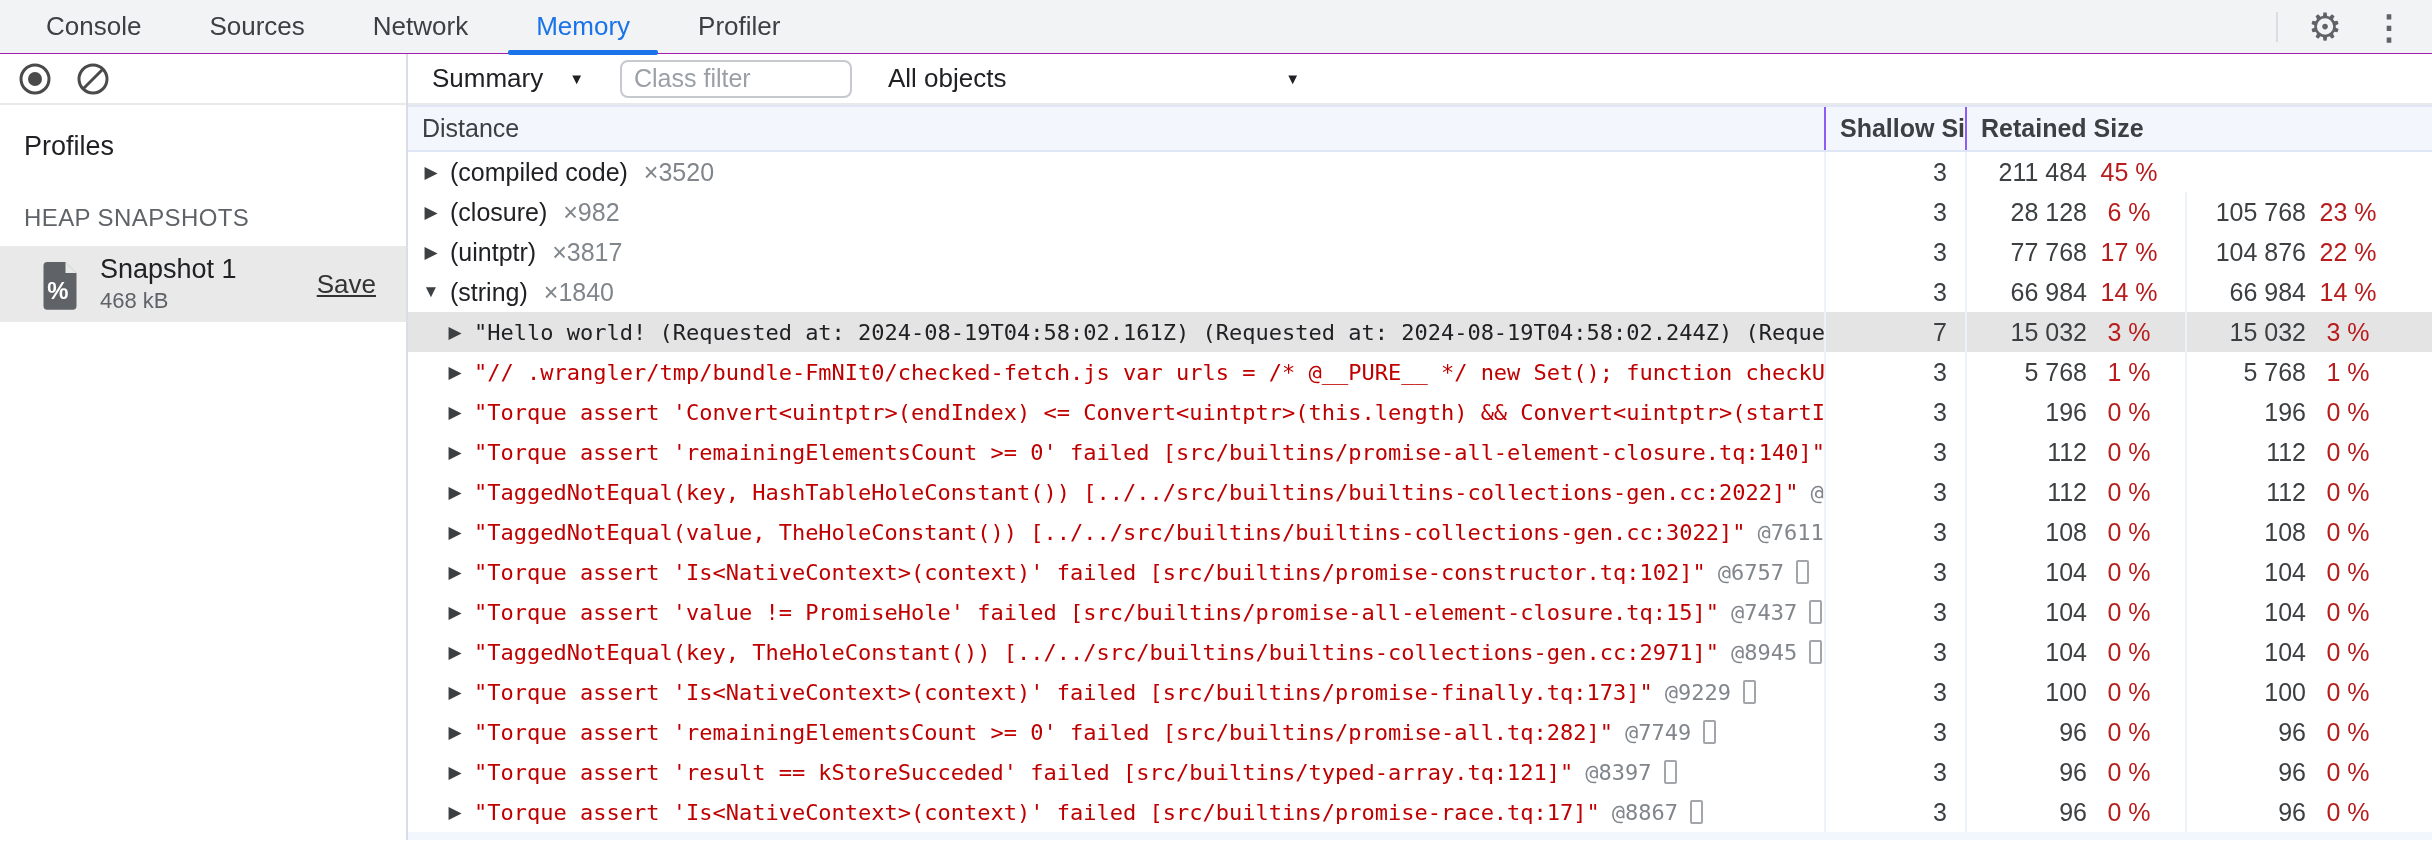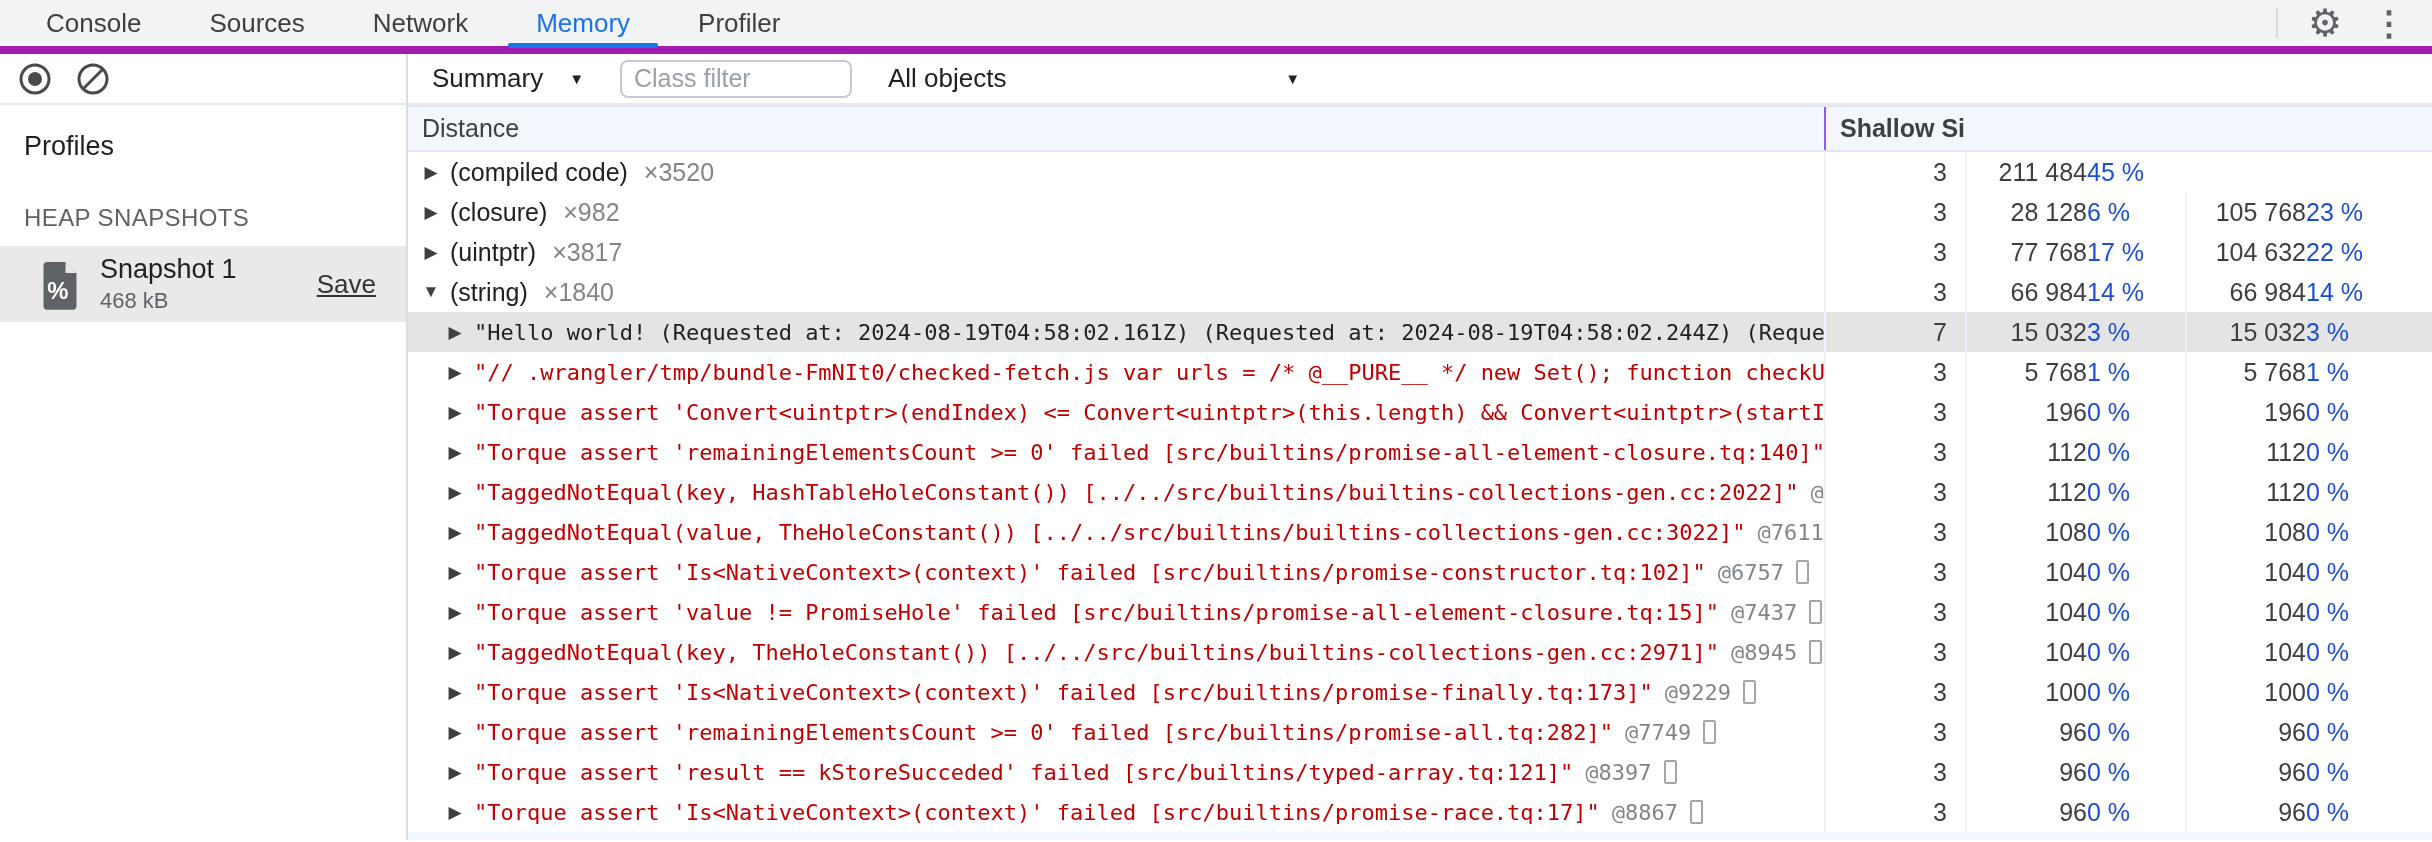--- a/index.html
+++ b/index.html
@@ -1,21 +1,21 @@
 <!DOCTYPE html>
 <html><head>
 <meta charset="utf-8">
 <style>
   * { margin:0; padding:0; box-sizing:border-box; }
   body { font-family:"Liberation Sans", sans-serif; background:#fff; }
   .app { position:relative; width:2432px; height:842px; overflow:hidden; background:#fff; }
 
   
   .tabbar { display:flex; align-items:stretch; height:54px; background:#f1f3f4;
-            border-bottom:8px solid #a21caf; }
+            border-bottom:1px solid #a21caf; }
   .tab { display:flex; align-items:center; padding:0 34px; font-size:26px; color:#3c4043;
          position:relative; cursor:default; }
   .tab:first-child { margin-left:12px; }
   .tab.selected { color:#1a73e8; }
   .tab.selected::after { content:""; position:absolute; left:6px; right:6px; bottom:-2px;
                          height:5px; background:#1a73e8; border-radius:2px; }
   .tabbar-right { margin-left:auto; display:flex; align-items:center; gap:30px; padding-right:26px; }
   .tb-divider { width:2px; height:30px; background:#dadce0; }
   .gear, .kebab { color:#5f6368; cursor:default; }
   .gear { font-size:38px; line-height:1; }
@@ -63,21 +63,21 @@
   .grid-body { flex:none; }
   .row { display:grid; grid-template-columns:1416px 141px 220px 243px; height:40px; background:#fff; }
   .row.sel { background:#e4e4e4; }
   .cell { height:100%; display:flex; align-items:center; overflow:hidden; }
   .c-ctor { padding-left:14px; white-space:pre; }
   .row.child .c-ctor { padding-left:38px; }
   .c-dist, .c-size { border-left:2px solid #edf1fa; }
   .c-dist { justify-content:flex-end; padding-right:18px; font-size:25px; color:#3c4043; }
   .c-size { font-size:25px; color:#3c4043; }
   .c-size .bytes { flex:1; text-align:right; }
-  .c-size .pct { width:84px; text-align:left; color:#1d4ed8; }
+  .c-size .pct { width:84px; text-align:center; color:#b91c1c; }
   .c-size.shallow { padding-right:14px; }
   .c-size.retained { padding-right:38px; }
 
   .expander { width:18px; margin-right:10px; font-size:17px; color:#3c4043; flex:none; text-align:center; }
   .gname { font-size:25px; color:#202124; }
   .gcount { font-size:25px; color:#80868b; margin-left:16px; }
   .sstr { font-family:"DejaVu Sans Mono", monospace; font-size:22px; color:#c00000; white-space:pre; }
   .row.sel .sstr { color:#202124; }
   .sid { font-family:"DejaVu Sans Mono", monospace; font-size:22px; color:#80868b; margin-left:12px; }
   .sbox { width:13px; height:24px; border:2px solid #a2a6aa; border-radius:2px; margin-left:12px; flex:none; }
@@ -140,20 +140,21 @@
         <input class="class-filter" type="text" placeholder="Class filter" style="">
         <div class="select-ctl allobj-ctl">
           <span>All objects</span>
           <span class="dd-arrow">▼</span>
         </div>
       </div>
 
       <div class="grid-header">
         <div class="h">Distance</div>
         <div class="h">Shallow Size</div>
+        <div class="h">Retained Size</div>
       </div>
 
       <div class="grid-body">
           <div class="row">
     <div class="cell c-ctor">
       <span class="expander">▶</span>
       <span class="gname">(compiled code)</span>
       <span class="gcount">×3520</span>
       
       
@@ -192,21 +193,21 @@
       
       
       
     </div>
     <div class="cell c-dist">3</div>
     <div class="cell c-size shallow">
       <span class="bytes">77 768</span>
       <span class="pct">17 %</span>
     </div>
     <div class="cell c-size retained">
-      <span class="bytes">104 632</span>
+      <span class="bytes">104 876</span>
       <span class="pct">22 %</span>
     </div>
   </div>
           <div class="row">
     <div class="cell c-ctor">
       <span class="expander">▼</span>
       <span class="gname">(string)</span>
       <span class="gcount">×1840</span>
       
       

